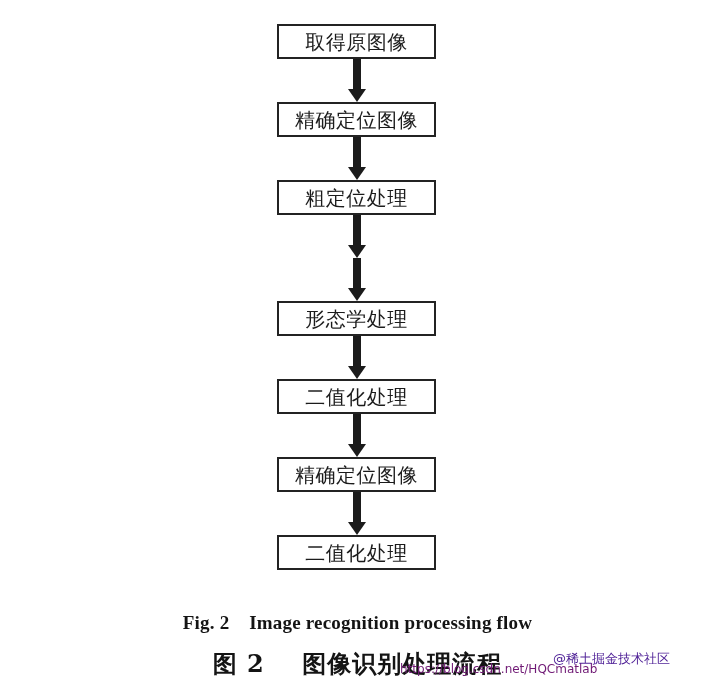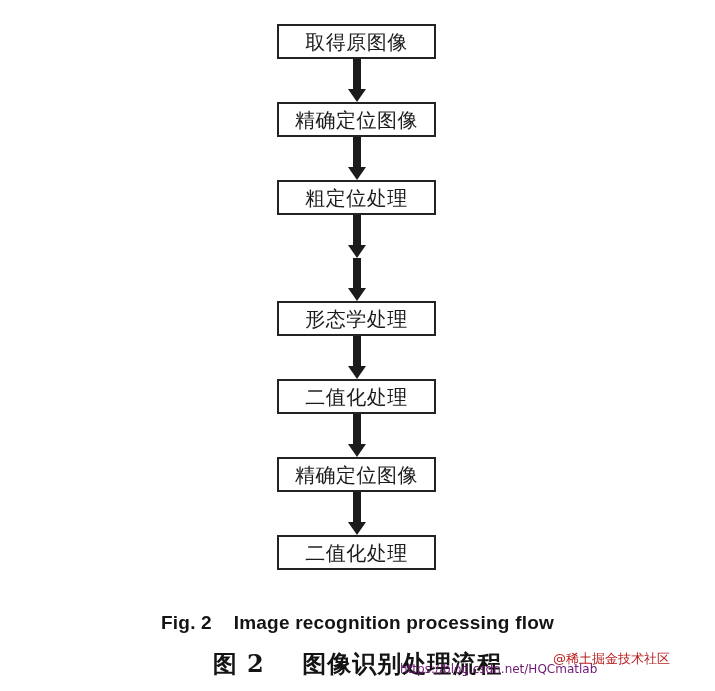--- a/index.html
+++ b/index.html
@@ -73,21 +73,21 @@
     border-right: 9px solid transparent;
     border-top: 13px solid #1b1b1b;
   }
 
   .caption-en {
     position: absolute;
     left: 0;
     top: 612px;
     width: 715px;
     text-align: center;
-    font-family: Liberation Sans, sans-serif;
+    font-family: Liberation Serif, serif;
     font-weight: bold;
     font-size: 19px;
     letter-spacing: 0.2px;
     color: #141414;
     white-space: pre;
   }
 
   .caption-zh {
     position: absolute;
     left: 0;
@@ -112,21 +112,21 @@
     white-space: nowrap;
     pointer-events: none;
   }
 
   .watermark-brand {
     position: absolute;
     left: 553px;
     top: 650px;
     font-family: "DejaVu Sans", "Liberation Sans", sans-serif;
     font-size: 13px;
-    color: #b91c1c;
+    color: #4c1d95;
     white-space: nowrap;
     pointer-events: none;
     text-align: right;
   }
 </style>
 </head>
 <body>
 
 <div id="flowchart">
   <div class="flow-column">

